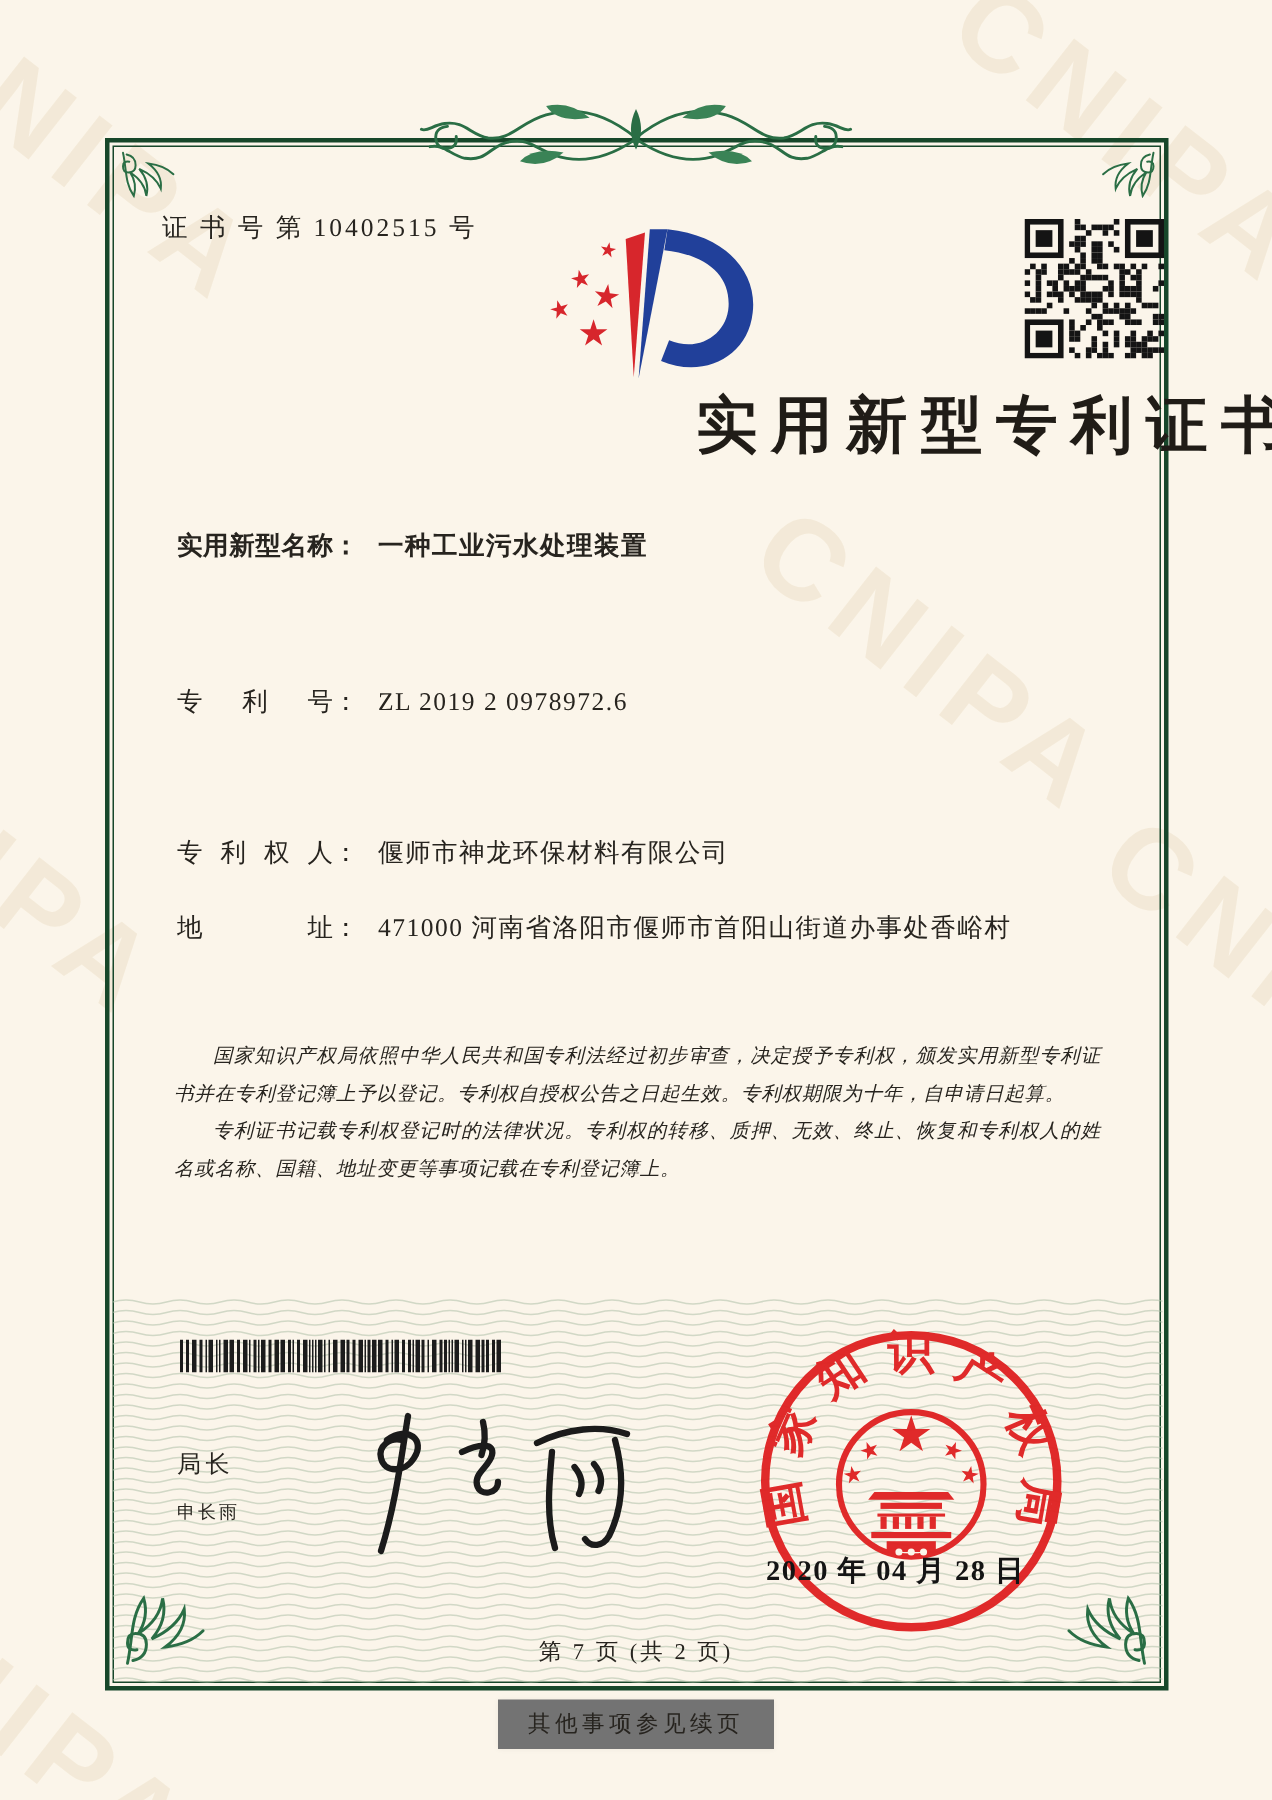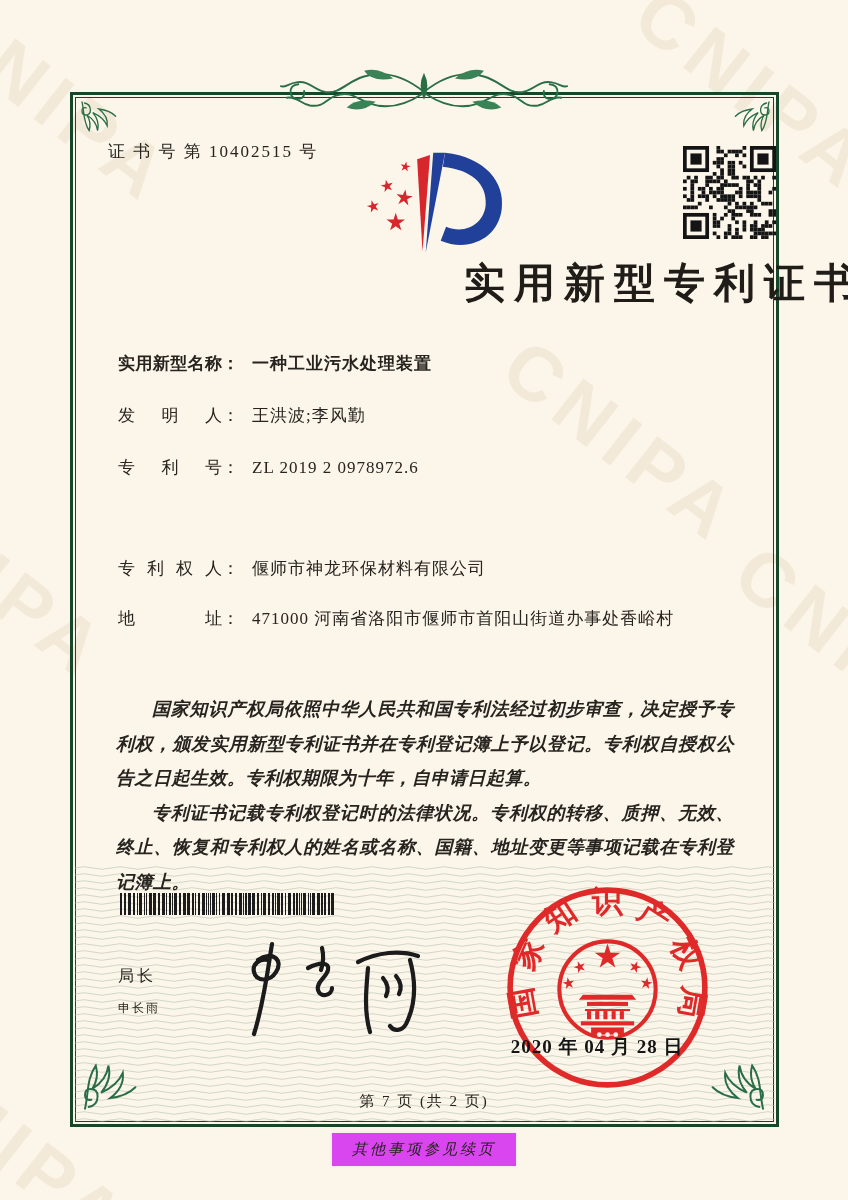--- a/index.html
+++ b/index.html
@@ -25,39 +25,39 @@
   .qr{position:absolute;left:683px;top:146px;width:93px;height:93px;z-index:2;}
   .title{position:absolute;left:16px;top:256px;width:100%;text-align:right;font-size:41px;
          font-weight:bold;letter-spacing:9px;color:#201c17;z-index:2;}
   
   .row{position:absolute;left:118px;font-size:17px;z-index:2;white-space:nowrap;}
   .lab{display:inline-block;width:104px;text-align:justify;text-align-last:justify;}
   .val{margin-left:13px;letter-spacing:1px;}
   .grant-no{margin-left:68px;}
   
   .paras{position:absolute;left:116px;top:692px;width:618px;z-index:2;}
-  .paras p{margin:0;text-indent:2em;font-style:italic;font-size:18px;line-height:1.92;
-           letter-spacing:.5px;text-align:justify;font-weight:bold;}
+  .paras p{margin:0;text-indent:2em;font-style:italic;font-size:13px;line-height:1.92;
+           letter-spacing:.5px;text-align:justify;}
   
   .barcode{position:absolute;left:120px;top:893px;z-index:2;}
   
   .signer-title{position:absolute;left:118px;top:966px;font-family:"Liberation Sans",sans-serif;
                 font-size:16px;letter-spacing:3px;z-index:3;}
   .signer-name{position:absolute;left:118px;top:1000px;font-family:"Liberation Sans",sans-serif;
                font-size:12px;letter-spacing:2px;z-index:3;}
   .signature{position:absolute;left:228px;top:938px;width:215px;height:100px;z-index:3;}
   
   .seal{position:absolute;left:505px;top:885px;width:205px;height:205px;z-index:3;opacity:.95;}
   .seal-date{position:absolute;left:506px;top:1034px;width:182px;text-align:center;font-size:19px;
              font-weight:bold;letter-spacing:1px;color:#141414;z-index:4;}
   
   .page-info{position:absolute;left:0;top:1092px;width:100%;text-align:center;font-size:15px;
              letter-spacing:2px;z-index:3;}
-  .note{position:absolute;left:50%;top:1133px;transform:translateX(-50%);background:#d946ef;
-        padding:7px 20px;font-style:italic;font-size:15px;letter-spacing:3px;z-index:3;
+  .note{position:absolute;left:50%;top:1133px;transform:translateX(-50%);background:#737373;
+        padding:7px 20px;font-size:15px;letter-spacing:3px;z-index:3;
         box-shadow:0 0 4px rgba(0,0,0,.06);}
   svg{display:block;}
 </style>
 </head>
 <body>
 
 <div class="page">
 
   <span class="wm" style="left:-28px;top:-18px;">CNIPA</span>
   <span class="wm" style="left:672px;top:-30px;">CNIPA</span>
@@ -320,23 +320,20 @@
       <rect x="0" y="72" width="28" height="28" fill="#141414"></rect>
       <rect x="4" y="76" width="20" height="20" fill="#fbf5ea"></rect>
       <rect x="8" y="80" width="12" height="12" fill="#141414"></rect>
     </svg>
 
   <div class="title">实用新型专利证书</div>
 
   <div class="row" style="top:352px;font-weight:bold;">
     <span class="lab">实用新型名称</span><span>：</span><span class="val">一种工业污水处理装置</span>
   </div>
-  <div class="row" style="top:404px;">
-    <span class="lab">发明人</span><span>：</span><span class="val">王洪波;李风勤</span>
-  </div>
   <div class="row" style="top:456px;">
     <span class="lab">专利号</span><span>：</span><span class="val">ZL 2019 2 0978972.6</span>
   </div>
   <div class="row" style="top:557px;">
     <span class="lab">专利权人</span><span>：</span><span class="val">偃师市神龙环保材料有限公司</span>
   </div>
   <div class="row" style="top:607px;">
     <span class="lab">地址</span><span>：</span><span class="val">471000 河南省洛阳市偃师市首阳山街道办事处香峪村</span>
   </div>
 

